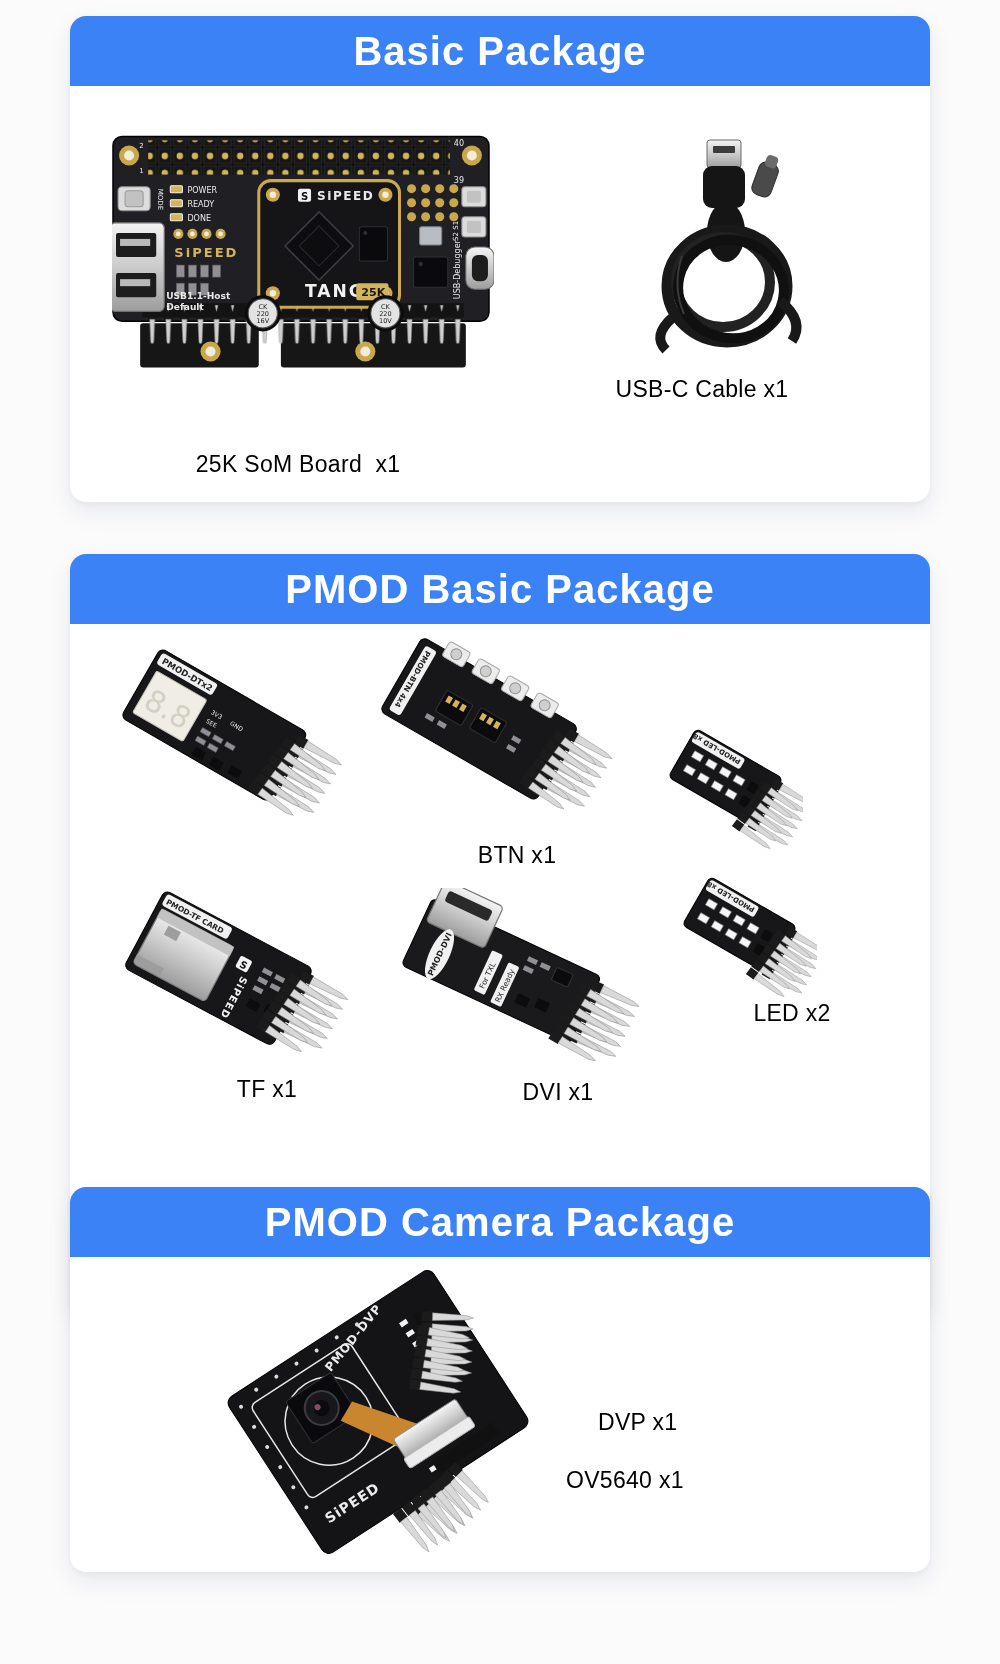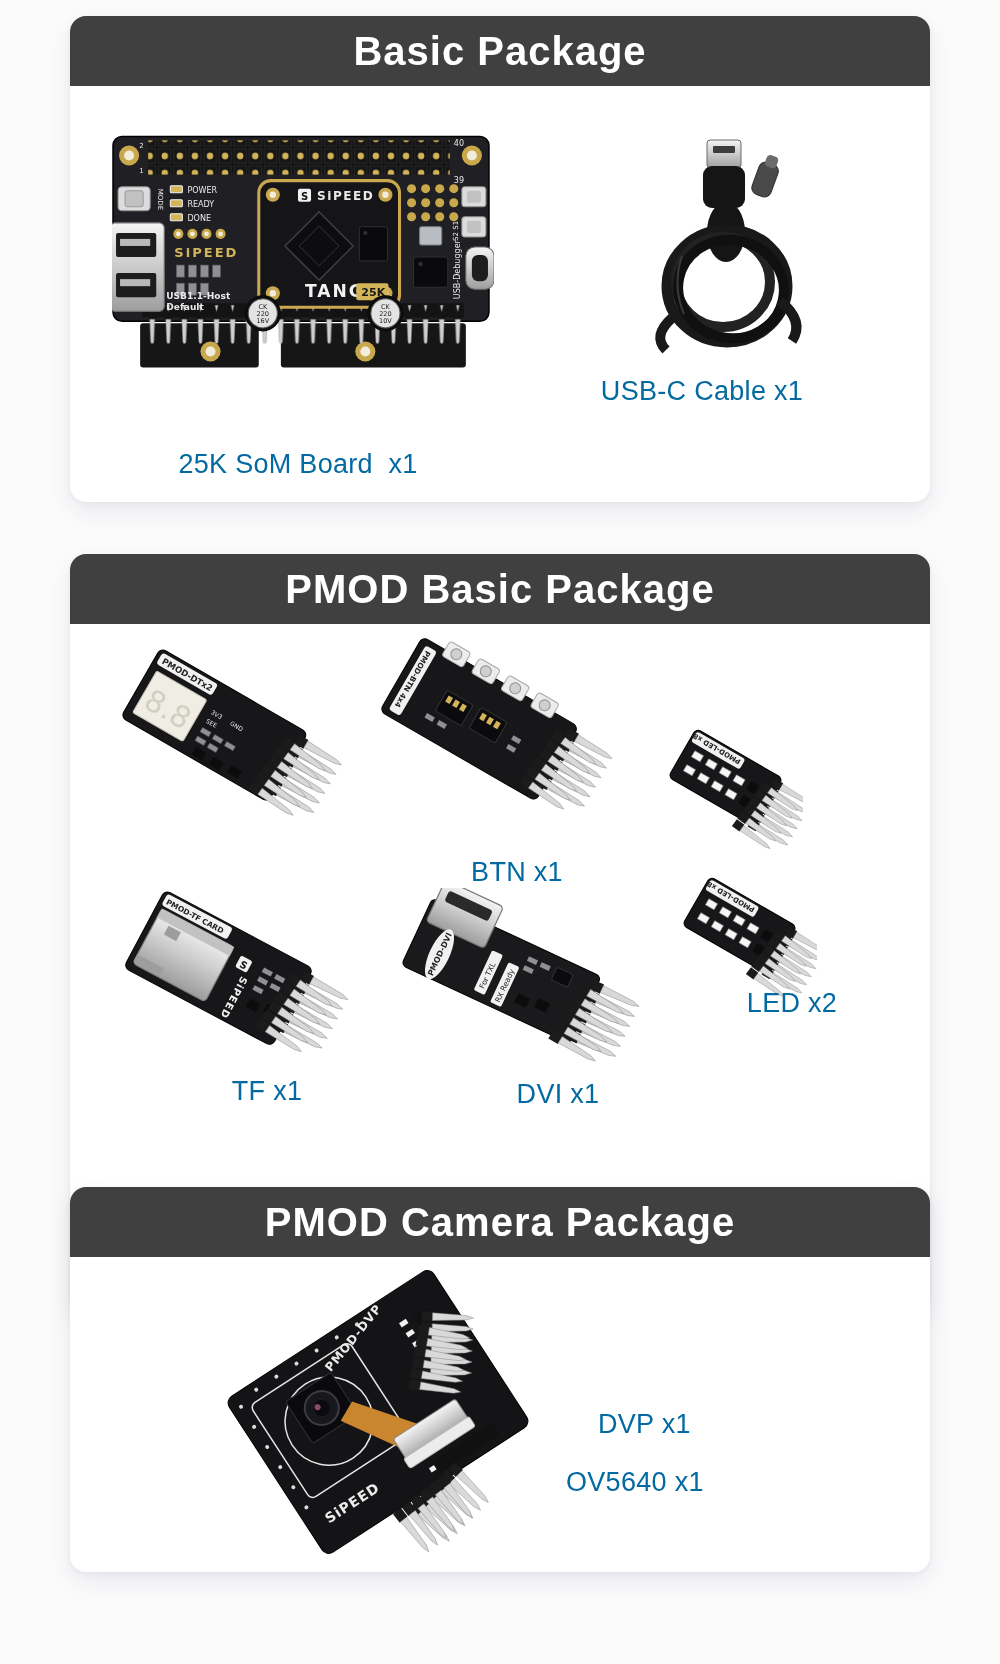--- a/index.html
+++ b/index.html
@@ -1,25 +1,25 @@
 <!DOCTYPE html>
 <html><head>
 <meta charset="utf-8">
 <style>
   *{box-sizing:border-box;margin:0;padding:0}
   html,body{width:1000px;height:1664px}
   body{background:#fbfbfc;font-family:"Liberation Sans",sans-serif;position:relative;overflow:hidden}
   .card{position:absolute;left:70px;width:860px;background:#fff;border-radius:16px;
         box-shadow:0 10px 24px rgba(30,40,70,.08),0 2px 6px rgba(30,40,70,.05)}
-  .card-header{height:70px;background:#404040;border-radius:16px 16px 0 0;
+  .card-header{height:70px;background:#3b82f6;border-radius:16px 16px 0 0;
         display:flex;align-items:center;justify-content:center}
   .card-title{color:#fff;font-size:40px;font-weight:600;letter-spacing:1px}
   .card-body{position:relative}
   .fig{position:absolute}
-  .item-label{position:absolute;font-size:27px;color:#0369a1;letter-spacing:.3px;
+  .item-label{position:absolute;font-size:23px;color:#000000;letter-spacing:.3px;
         white-space:pre;transform:translateX(-50%)}
   .item-label.left{transform:none}
   .two-line{text-align:right;line-height:36px}
   svg text{font-family:"DejaVu Sans",sans-serif}
   .sk{fill:#e9e9e9}
 </style>
 </head>
 <body>
 
 <div>
@@ -411,22 +411,22 @@
           <g fill="#0c0c0c">
               <rect x="132" y="102" width="13" height="10" rx="1"></rect>
               <rect x="152" y="98" width="13" height="10" rx="1"></rect>
             </g>
           <rect x="156" y="62" width="18" height="14" rx="2" fill="#0b0b0d" stroke="#333"></rect>
           <use href="#pinrow6" transform="translate(198,58)"></use>
           <use href="#pinrow6" transform="translate(188,66) rotate(6)"></use>
         </g>
       </svg>
 
-      <div class="item-label" style="left:447px;top:233px">BTN x1</div>
-      <div class="item-label" style="left:722px;top:364px">LED x2</div>
+      <div class="item-label" style="left:447px;top:218px">BTN x1</div>
+      <div class="item-label" style="left:722px;top:376px">LED x2</div>
       <div class="item-label" style="left:197px;top:452px">TF x1</div>
       <div class="item-label" style="left:488px;top:455px">DVI x1</div>
     </div>
   </section>
 
   <section class="card" style="top:1187px;height:385px">
     <header class="card-header">
       <h2 class="card-title">PMOD Camera Package</h2>
     </header>
     <div class="card-body" style="height:378px">

